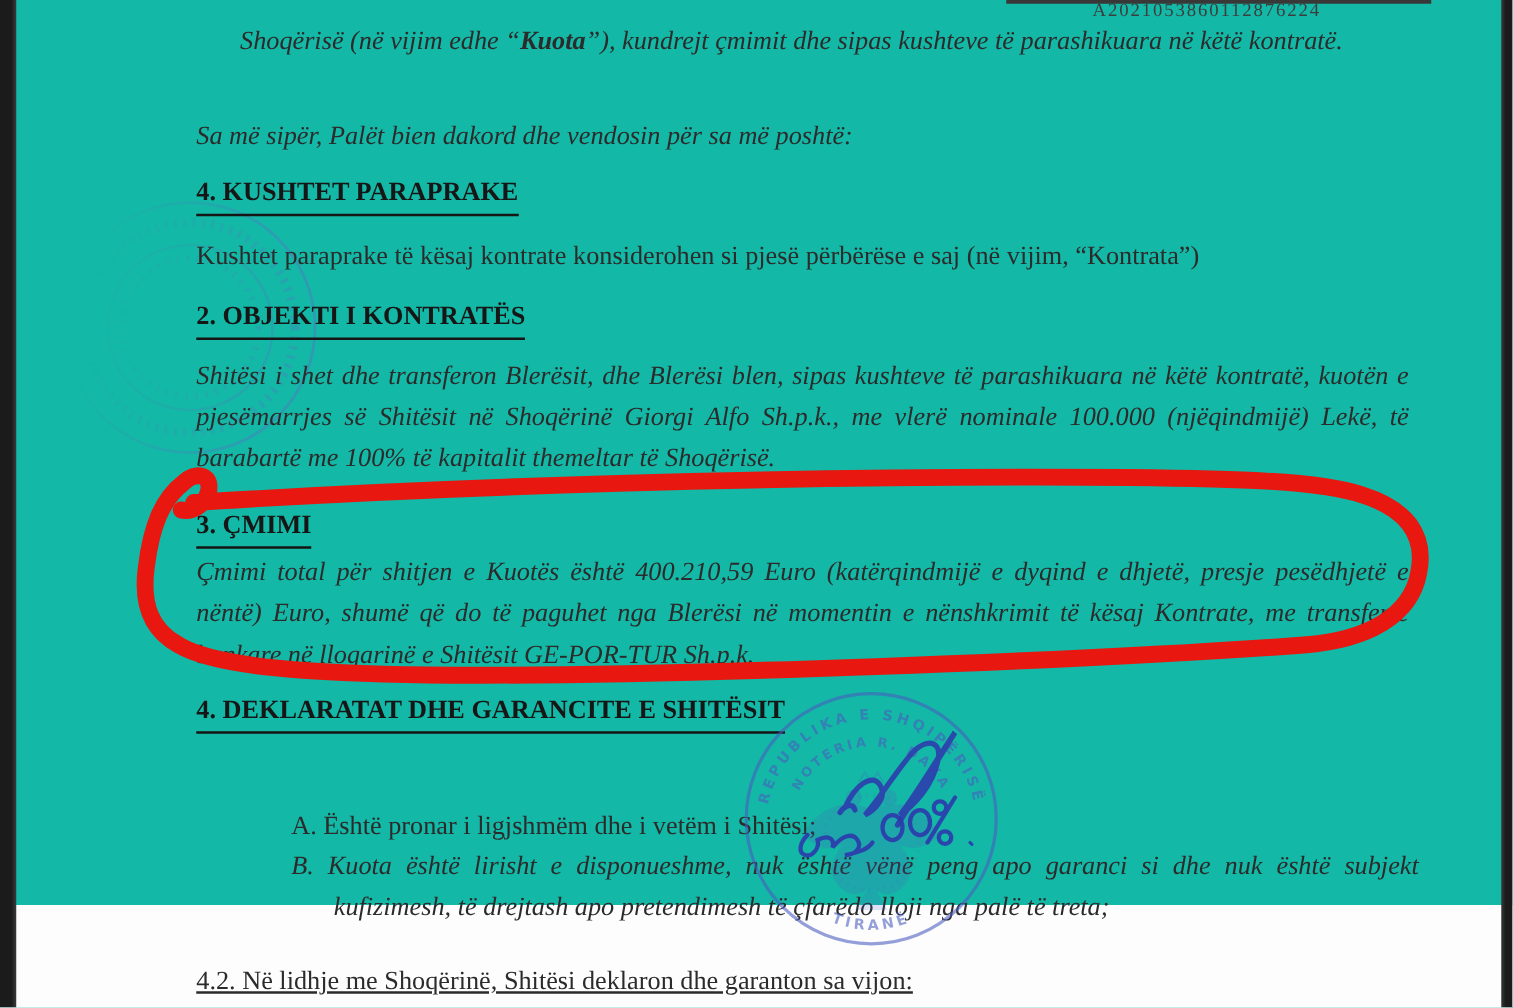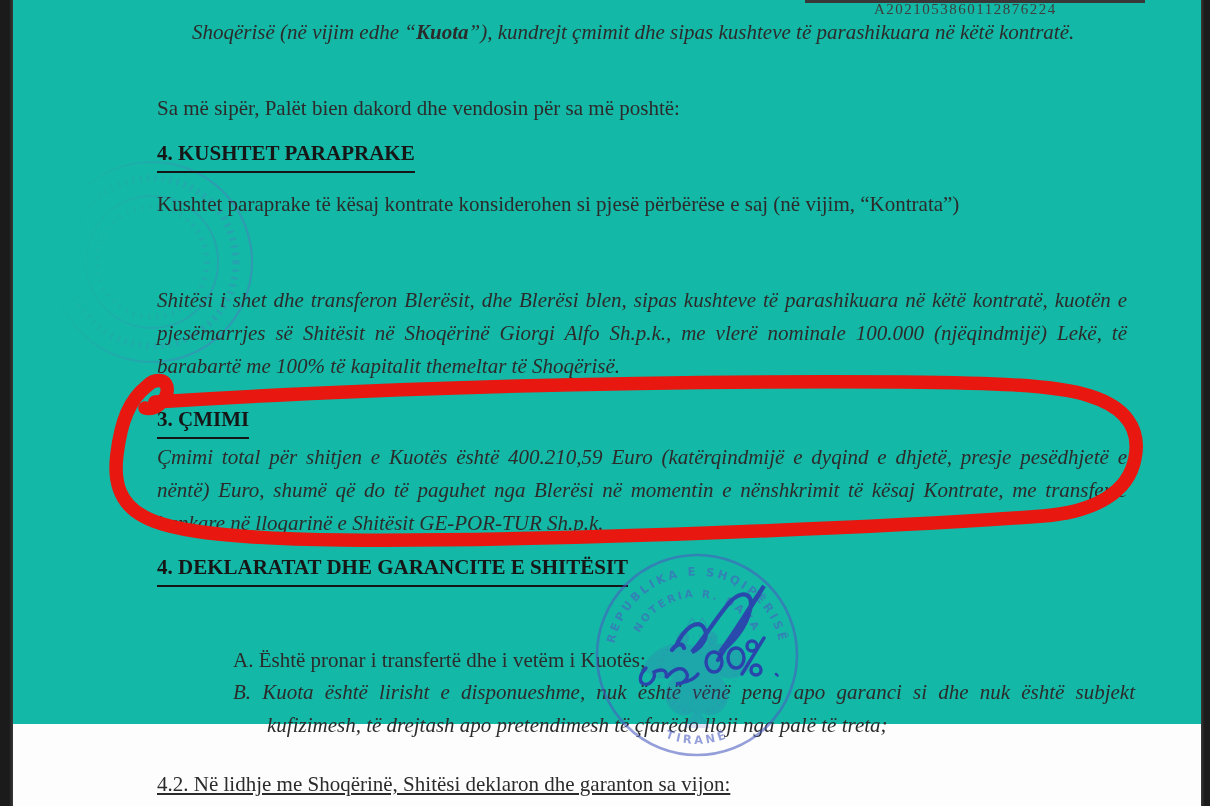--- a/index.html
+++ b/index.html
@@ -47,40 +47,43 @@
       <circle cx="117" cy="112" r="84" stroke-width="7" stroke-dasharray="2.5 5" opacity="0.28"></circle>
       <circle cx="117" cy="112" r="66" stroke-width="1.8" opacity="0.30"></circle>
       <circle cx="117" cy="112" r="55" stroke-width="5" stroke-dasharray="2 6" opacity="0.22"></circle>
     </g>
   </svg>
 
   <div class="tblock just" style="left:192px; top:16px; width:936px;">
     <span>Shoqërisë (në vijim edhe “</span><span class="bold">Kuota</span><span>”), kundrejt çmimit dhe sipas kushteve të parashikuara në këtë kontratë.</span>
   </div>
 
-  <div class="tblock" style="left:157px; top:92px;">Sa më sipër, Palët bien dakord dhe vendosin për sa më poshtë:</div>
+  <div class="tblock" style="left:157px; top:92px;font-style:italic;">Sa më sipër, Palët bien dakord dhe vendosin për sa më poshtë:</div>
 
   <div class="tblock" style="left:157px; top:137px;">
     <span class="heading">4. KUSHTET PARAPRAKE</span>
   </div>
   <div class="tblock" style="left:157px; top:188px; width:980px;">Kushtet paraprake të kësaj kontrate konsiderohen si pjesë përbërëse e saj (në vijim, “Kontrata”)</div>
 
+  <div class="tblock" style="left:157px; top:236px;">
+    <span class="heading">2. OBJEKTI I KONTRATËS</span>
+  </div>
   <div class="tblock just" style="left:157px; top:284px; width:970px;">Shitësi i shet dhe transferon Blerësit, dhe Blerësi blen, sipas kushteve të parashikuara në këtë kontratë, kuotën e pjesëmarrjes së Shitësit në Shoqërinë Giorgi Alfo Sh.p.k., me vlerë nominale  100.000 (njëqindmijë) Lekë, të barabartë me 100% të kapitalit themeltar të Shoqërisë.</div>
 
   <div class="tblock" style="left:157px; top:403px;">
     <span class="heading">3. ÇMIMI</span>
   </div>
   <div class="tblock just" style="left:157px; top:441px; width:970px;">Çmimi total për shitjen e Kuotës është 400.210,59 Euro (katërqindmijë e dyqind e dhjetë, presje pesëdhjetë e nëntë) Euro, shumë që do të paguhet nga Blerësi në momentin e nënshkrimit të kësaj Kontrate, me transfertë bankare në llogarinë e Shitësit GE-POR-TUR Sh.p.k.</div>
 
   <div class="tblock" style="left:157px; top:551px;">
     <span class="heading">4. DEKLARATAT DHE GARANCITE E SHITËSIT</span>
   </div>
 
 
-  <div class="tblock" style="left:233px; top:644px; width:902px;">A. Është pronar i transfertë dhe i vetëm i Kuotës;</div>
+  <div class="tblock" style="left:233px; top:644px; width:902px;">A. Është pronar i ligjshmëm dhe i vetëm i Shitësi;</div>
   <div class="tblock just hang" style="left:233px; top:676px; width:902px;">B. Kuota është lirisht e disponueshme, nuk është vënë peng apo garanci si dhe nuk është subjekt kufizimesh, të drejtash apo pretendimesh të çfarëdo lloji nga palë të treta;</div>
 
   <div class="tblock" style="left:157px; top:768px;text-decoration:underline;">4.2. Në lidhje me Shoqërinë, Shitësi deklaron dhe garanton sa vijon:</div>
 
   <svg class="overlay" style="left:580px; top:540px;" width="250" height="250" viewBox="0 0 250 250">
     <defs>
       <path id="arcTop" d="M 38,148 A 84,84 0 1 1 196,148" fill="none"></path>
       <path id="arcInner" d="M 58,146 A 64,64 0 1 1 176,146" fill="none"></path>
       <path id="arcBottom" d="M 36,142 A 84,84 0 0 0 198,142" fill="none"></path>
     </defs>

